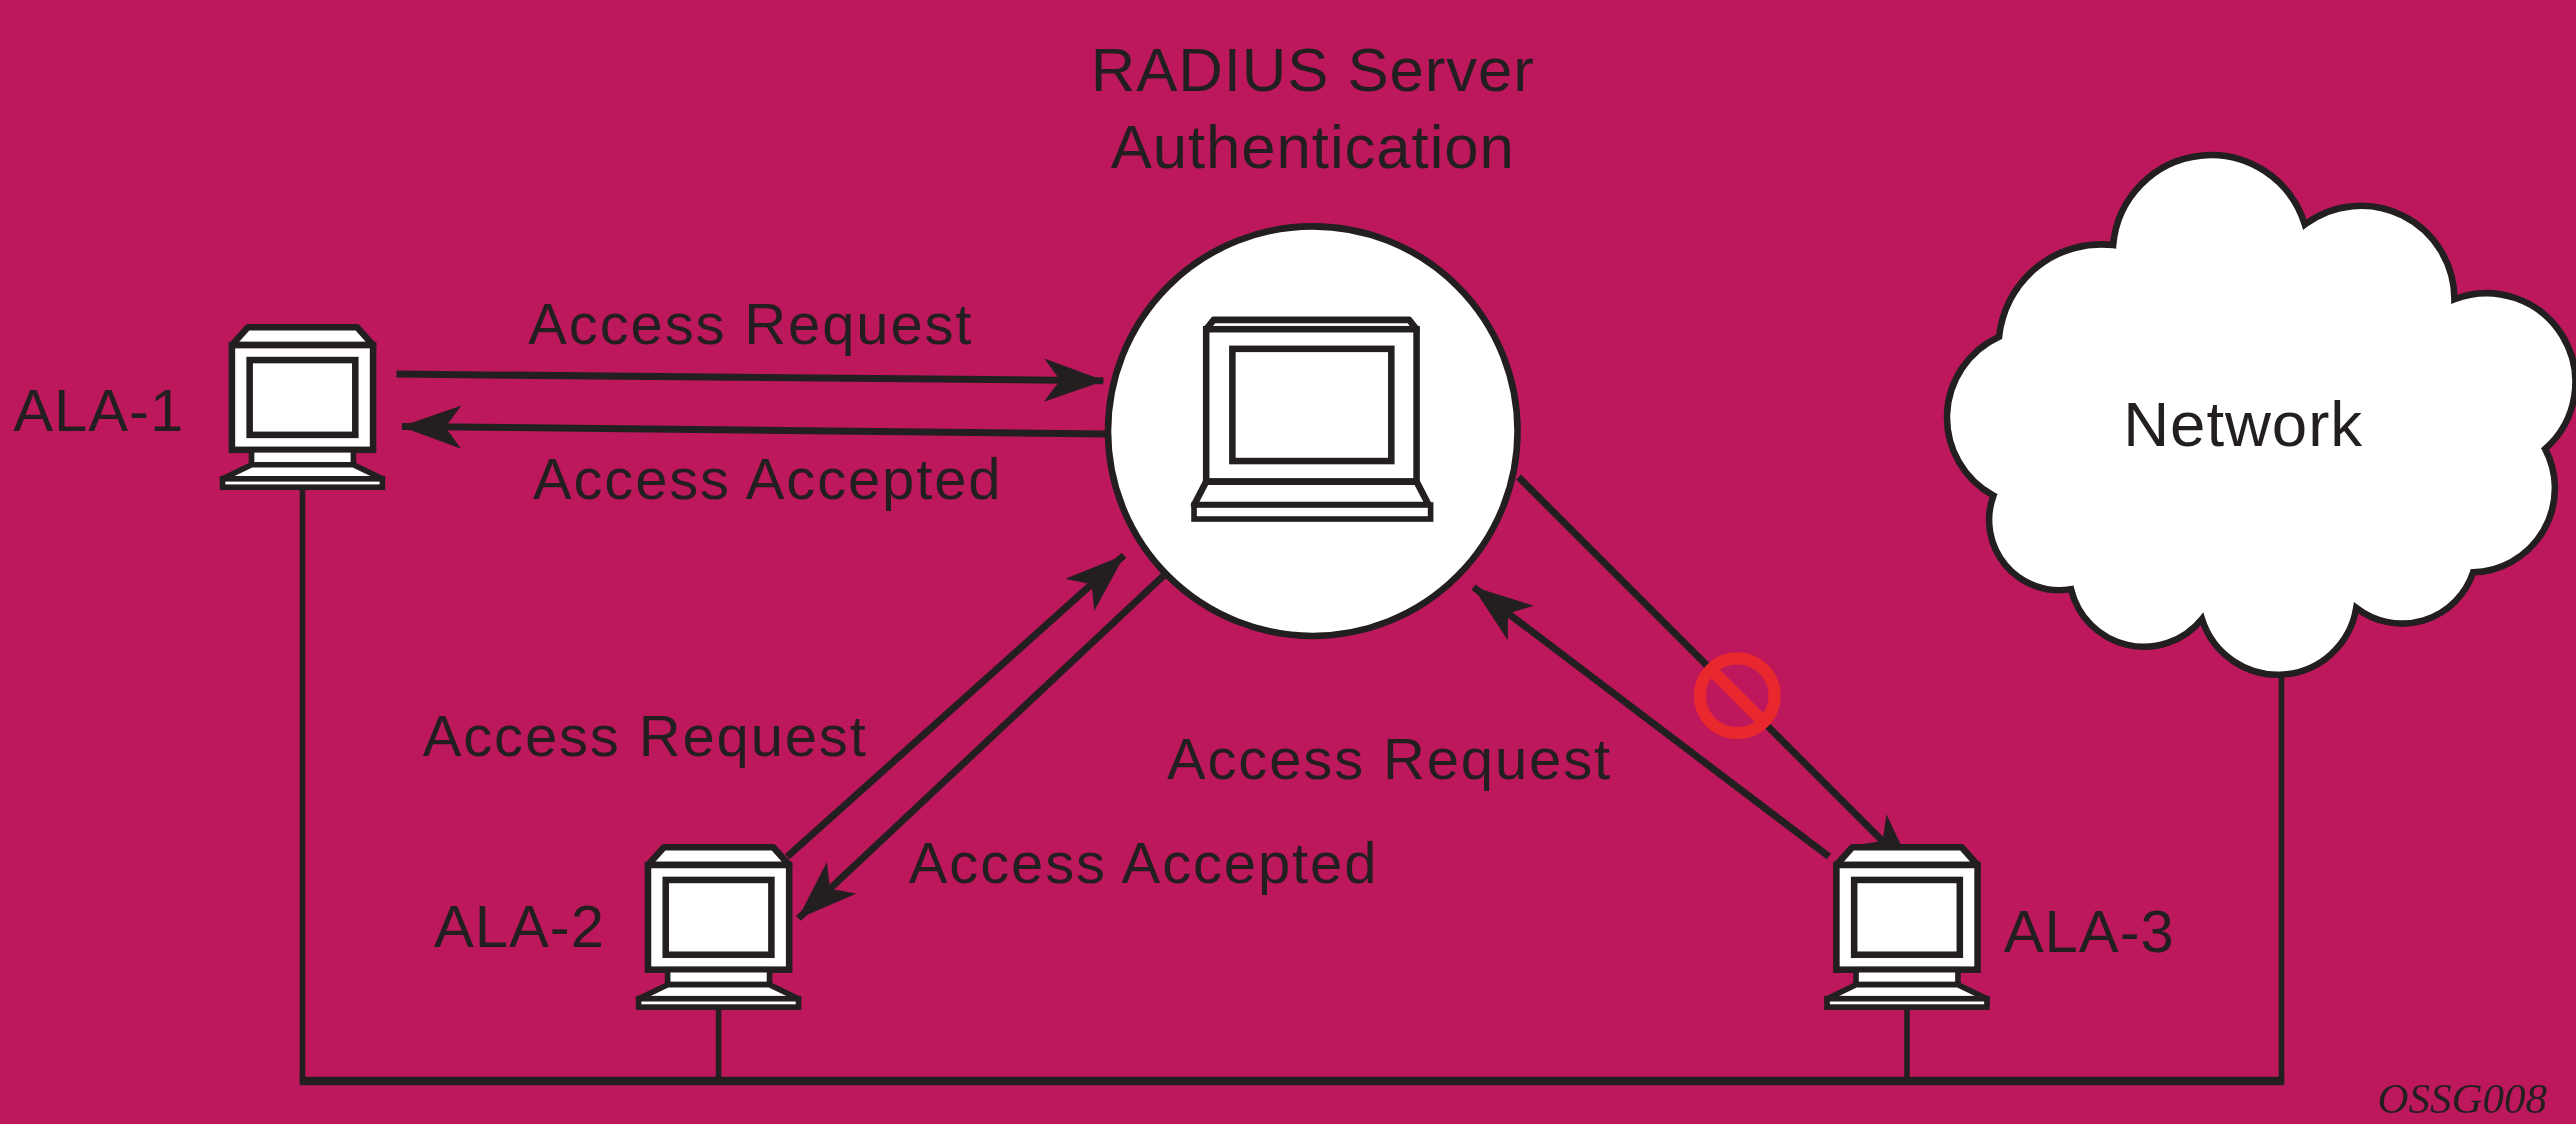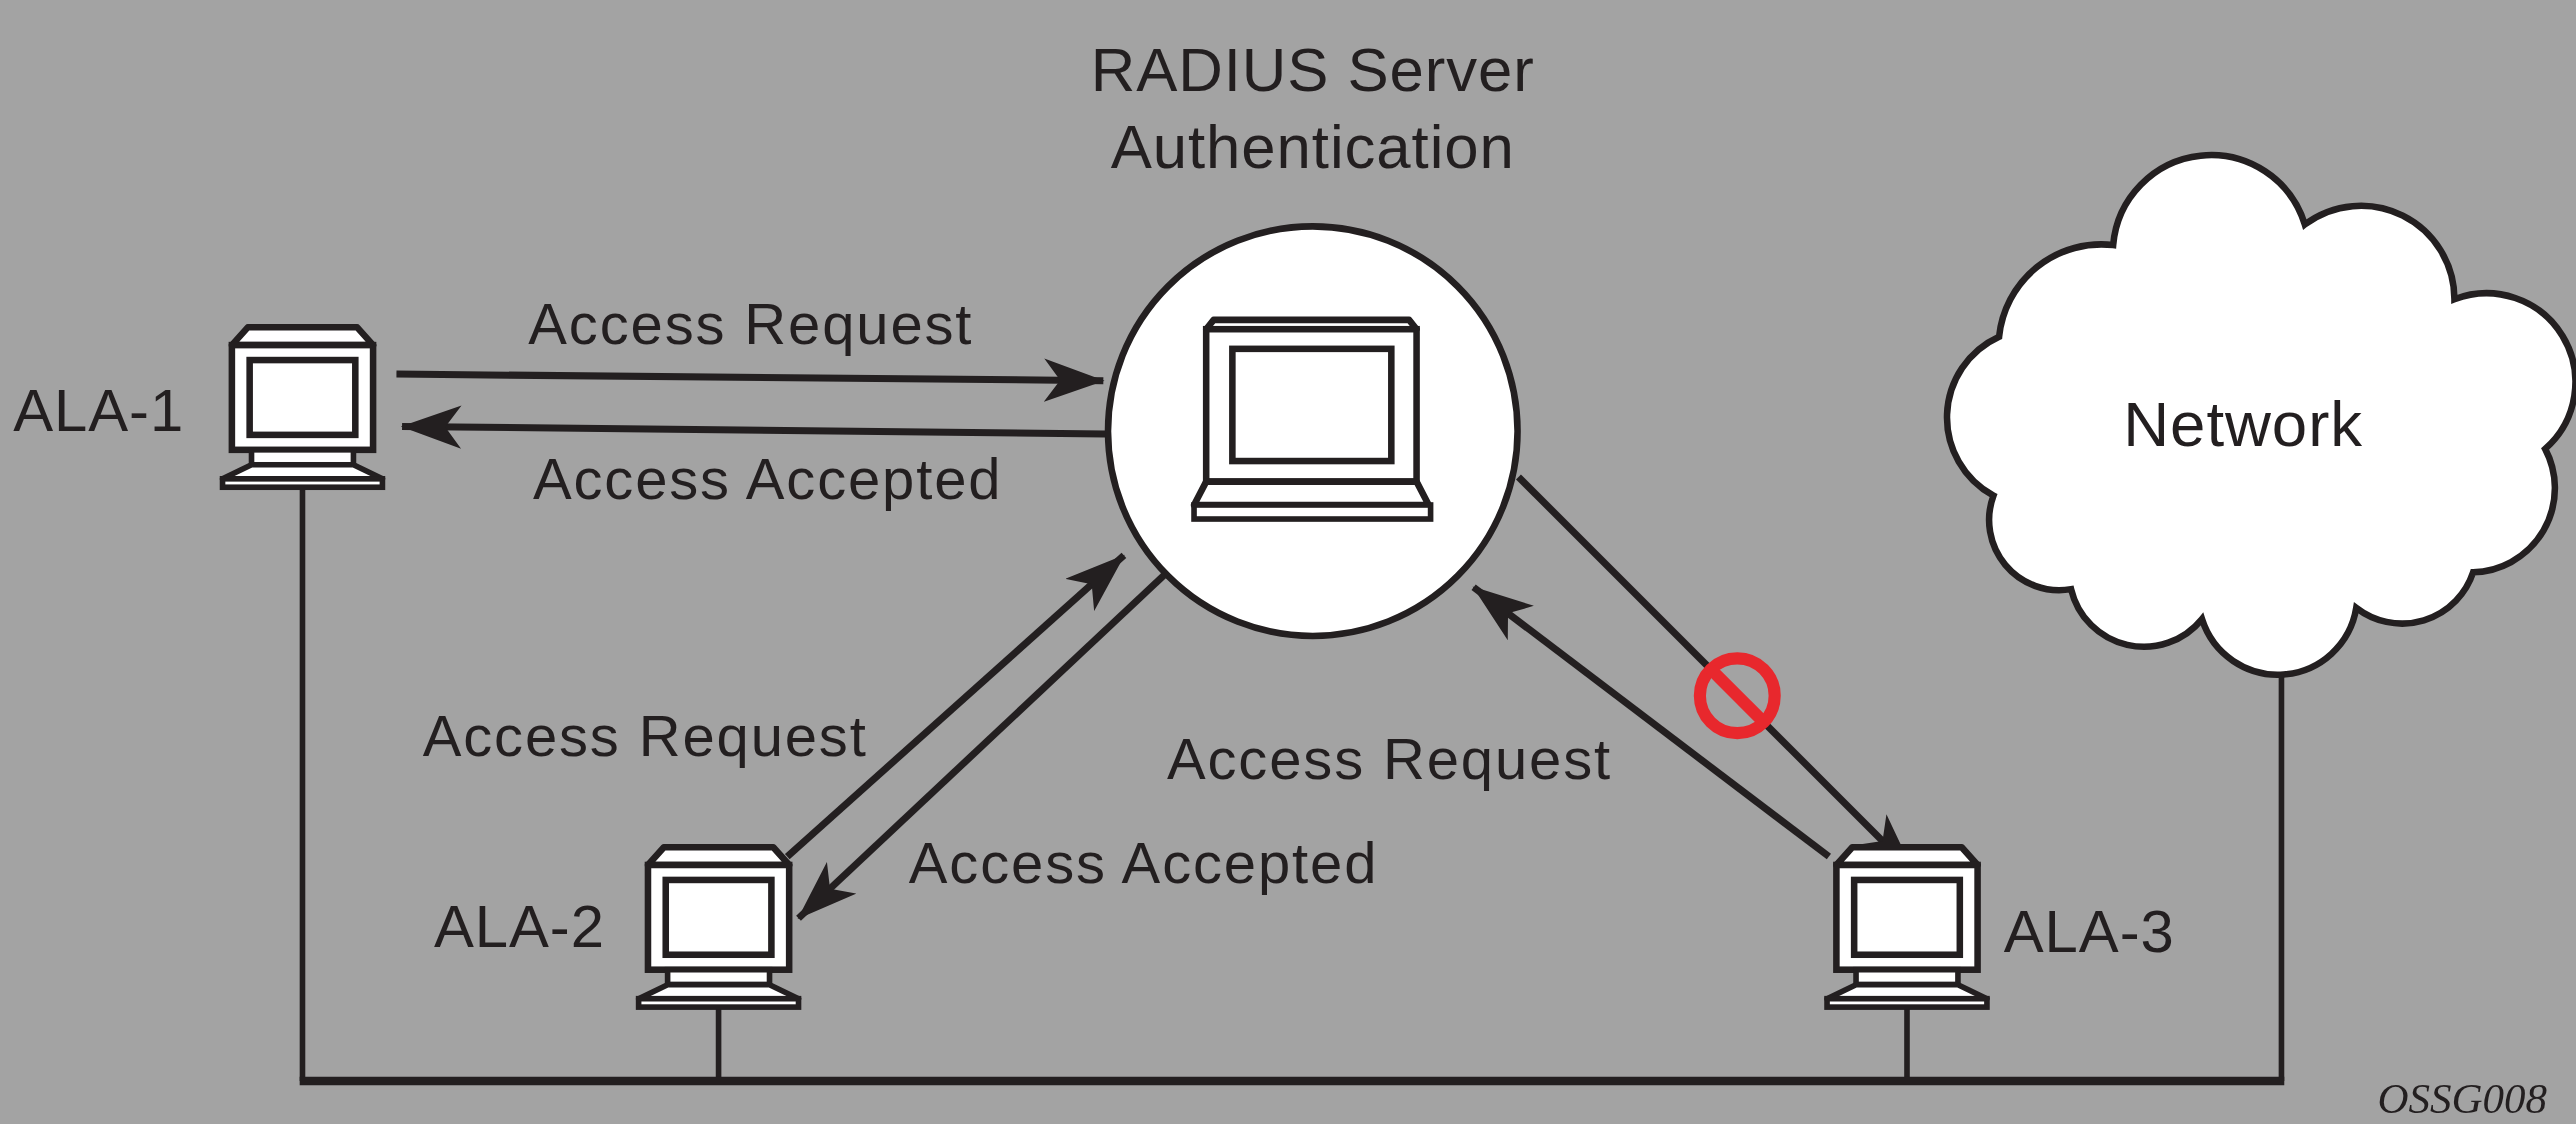--- a/index.html
+++ b/index.html
@@ -4,21 +4,21 @@
 <style>
   html, body {
     margin: 0;
     padding: 0;
     background: #ffffff;
   }
   .stage {
     width: 2576px;
     height: 1125px;
     position: relative;
-    background: #a3a3a3;
+    background: #be185d;
     overflow: hidden;
   }
   svg { display: block; }
   text {
     font-family: "Liberation Sans", "DejaVu Sans", sans-serif;
     fill: #231f20;
   }
   .title-text   { font-size: 66px; letter-spacing: 1px; }
   .msg-text     { font-size: 62px; letter-spacing: 2px; }
   .node-text    { font-size: 64px; letter-spacing: 1px; }

